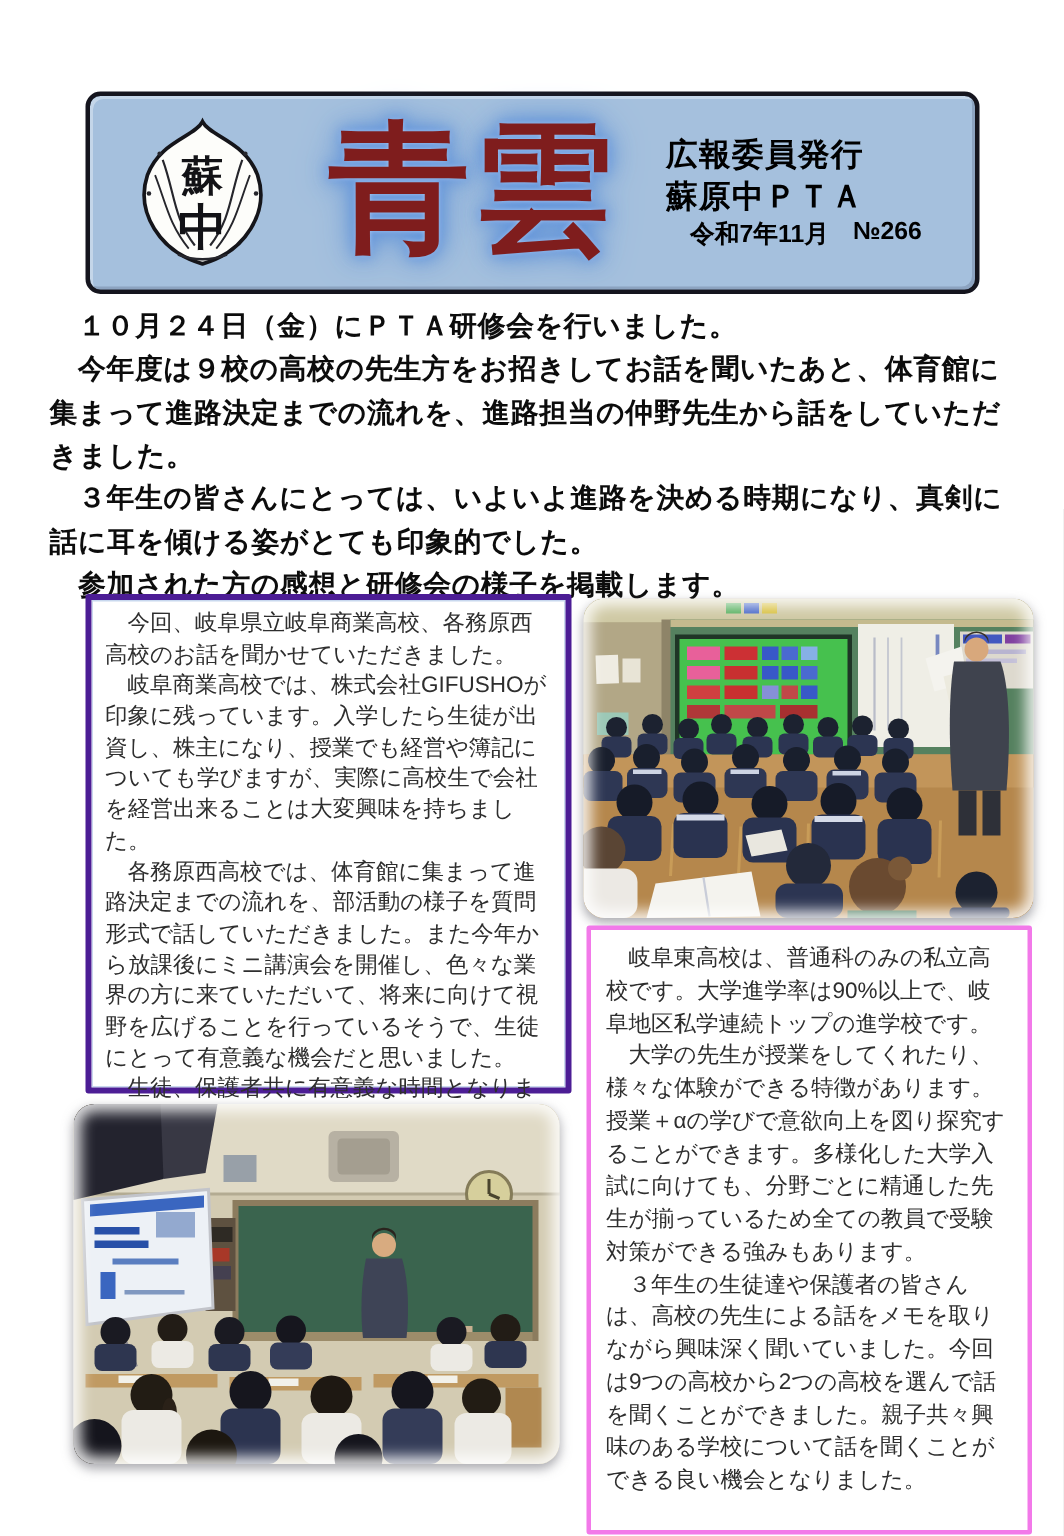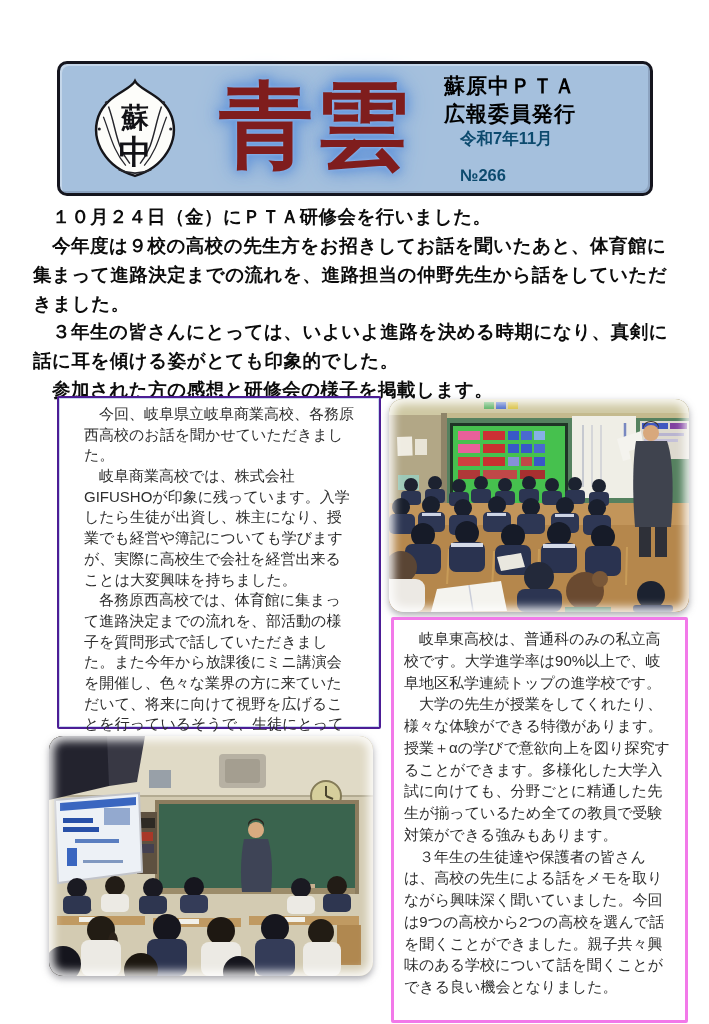--- a/index.html
+++ b/index.html
@@ -17,33 +17,33 @@
   }
   .emblem{width:102px;height:106px;margin-left:24px;flex:0 0 auto;}
   .masthead-title{
     flex:1;text-align:center;font-size:94px;font-weight:bold;line-height:1;
     color:#7f1d1d;padding-bottom:6px;letter-spacing:2px;
     text-shadow:0 0 3px #a9c8f0,0 0 7px #6d9ce0,0 0 14px #5b8fd6,0 0 24px #5b8fd6,
                 0 0 2px #4878c0;
   }
   .pub{width:196px;flex:0 0 auto;margin-right:10px;}
   .pub-line{font-size:21px;font-weight:bold;color:#000;line-height:1.32;letter-spacing:1px;}
-  .date-row{font-size:16.5px;font-weight:bold;color:#0c4a6e;
-    display:flex;gap:16px;padding-left:16px;flex-direction:column;}
+  .date-row{font-size:16.5px;font-weight:bold;color:#000000;
+    display:flex;gap:16px;padding-left:16px;}
   
   .intro{position:absolute;left:33px;top:203px;width:646px;}
   .intro p{margin:0;font-size:18.5px;font-weight:bold;line-height:1.56;
     white-space:pre-wrap;letter-spacing:.5px;color:#0c0c0c;}
   
   .txtbox{position:absolute;background:#fff;box-sizing:border-box;}
   .txtbox p{margin:0;white-space:pre-wrap;color:#2e2e2e;}
   .feedback-box{
     left:57px;top:396px;width:324px;height:333px;
-    border:2px solid #4c1d95;box-shadow:0 0 0 1px #c8d8ee inset;
-    padding:6px 25px;border-radius:2px;
+    border:4px solid #4c1d95;box-shadow:0 0 0 1px #c8d8ee inset;
+    padding:6px 9px;border-radius:2px;
   }
   .feedback-box p{font-size:15px;line-height:1.38;}
   .school-box{
     left:391px;top:617px;width:297px;height:406px;
     border:3px solid #f279e9;padding:8px 10px;border-radius:2px;
   }
   .school-box p{font-size:15px;line-height:1.45;}
   
   .photo{position:absolute;margin:0;border-radius:14px;overflow:hidden;
     box-shadow:0 3px 7px rgba(100,100,110,.55);}
@@ -70,22 +70,22 @@
       <circle cx="78" cy="24" r="1.5" fill="#26262c"></circle>
       <circle cx="15" cy="50" r="1.5" fill="#26262c"></circle>
       <circle cx="85" cy="50" r="1.5" fill="#26262c"></circle>
       <text x="50" y="48" text-anchor="middle" font-size="27" font-weight="bold" fill="#121216">蘇</text>
       <text x="50" y="83" text-anchor="middle" font-size="32" font-weight="bold" fill="#121216">中</text>
     </svg>
 
     <div class="masthead-title">青雲</div>
 
     <div class="pub">
+      <div class="pub-line">広報委員発行</div>
       <div class="pub-line">蘇原中ＰＴＡ</div>
-      <div class="pub-line">広報委員発行</div>
       <div class="date-row">
         <span>令和7年11月</span>
         <span>№266</span>
       </div>
     </div>
   </header>
 
   <section class="intro">
     <p>　１０月２４日（金）にＰＴＡ研修会を行いました。</p>
     <p>　今年度は９校の高校の先生方をお招きしてお話を聞いたあと、体育館に集まって進路決定までの流れを、進路担当の仲野先生から話をしていただきました。</p>

